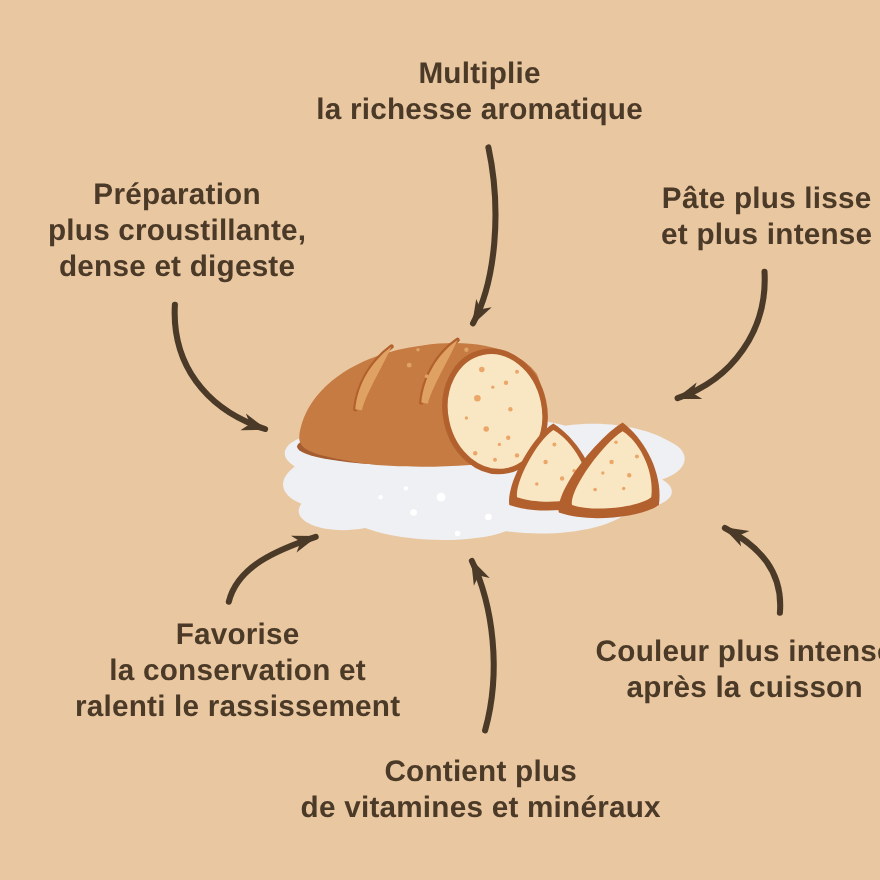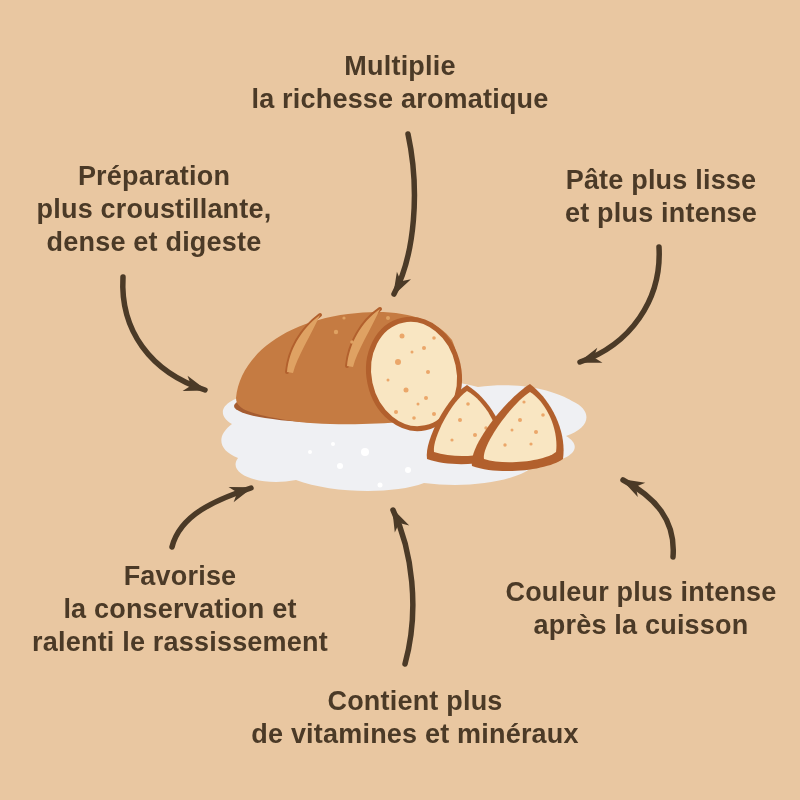--- a/index.html
+++ b/index.html
@@ -10,41 +10,42 @@
     width: 800px;
     height: 800px;
     overflow: hidden;
     background: var(--background, #e9c7a1);
     font-family: "Liberation Sans", sans-serif;
   }
   .canvas {
     position: relative;
     width: 720px;
     height: 800px;
+    margin-left: 36px;
   }
   .art {
     position: absolute;
     inset: 0;
   }
   .label {
     position: absolute;
     transform: translateX(-50%);
     text-align: center;
     white-space: pre;
     color: var(--ink, #4b3a27);
     font-size: 27px;
     line-height: 33px;
     font-weight: 600;
     letter-spacing: 0.2px;
   }
   .lbl-top        { left: 400px; top: 50px; }
-  .lbl-upper-left { left: 154px; top: 160px; }
+  .lbl-upper-left { left: 125px; top: 160px; }
   .lbl-upper-right{ left: 661px; top: 164px; }
   .lbl-lower-left { left: 180px; top: 560px; }
-  .lbl-bottom     { left: 415px; top: 685px; }
+  .lbl-bottom     { left: 401px; top: 685px; }
   .lbl-lower-right{ left: 641px; top: 576px; }
   .arrow {
     fill: none;
     stroke: var(--ink, #4b3a27);
     stroke-width: 5.5;
     stroke-linecap: round;
   }
 </style>
 </head>
 <body>

